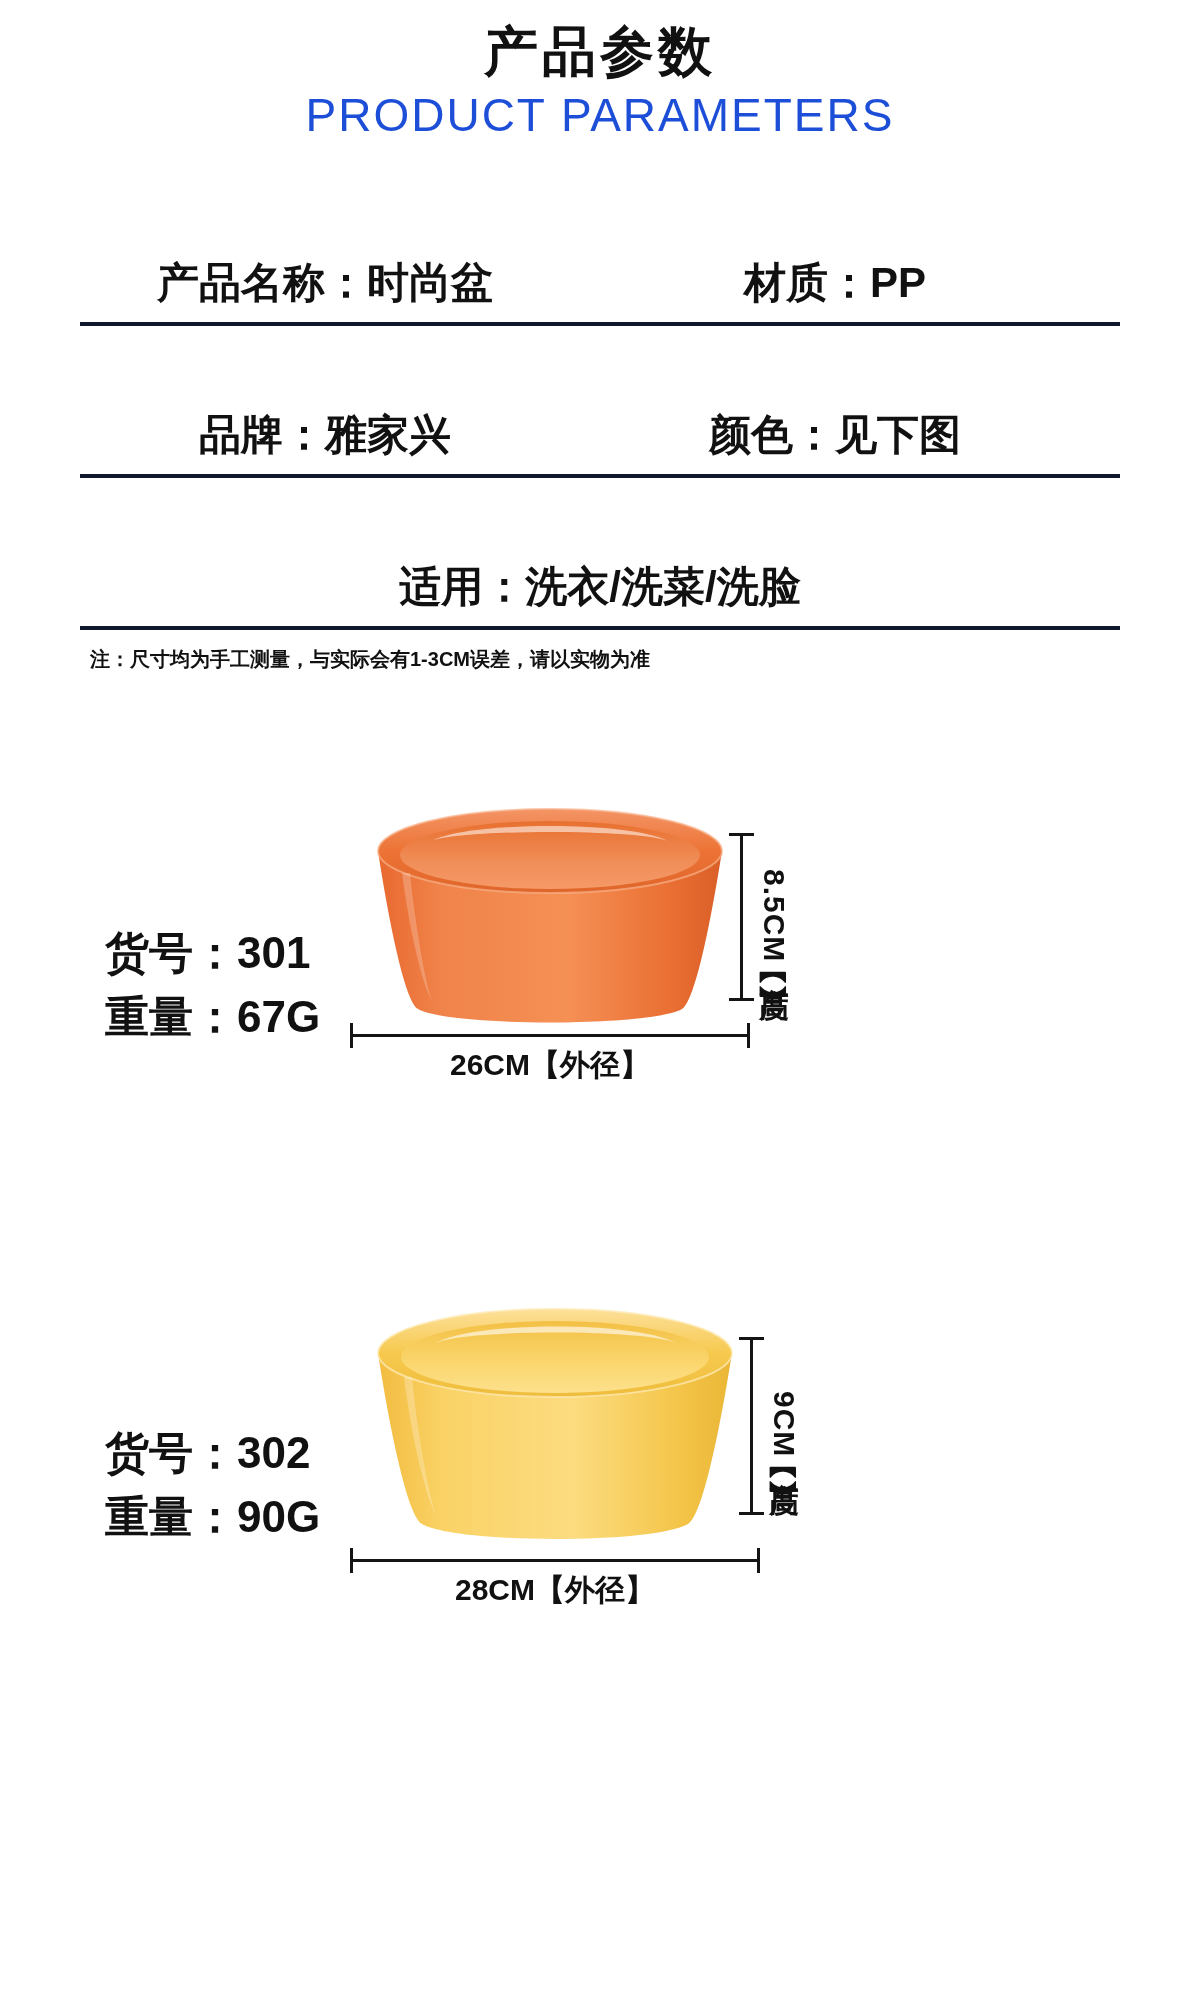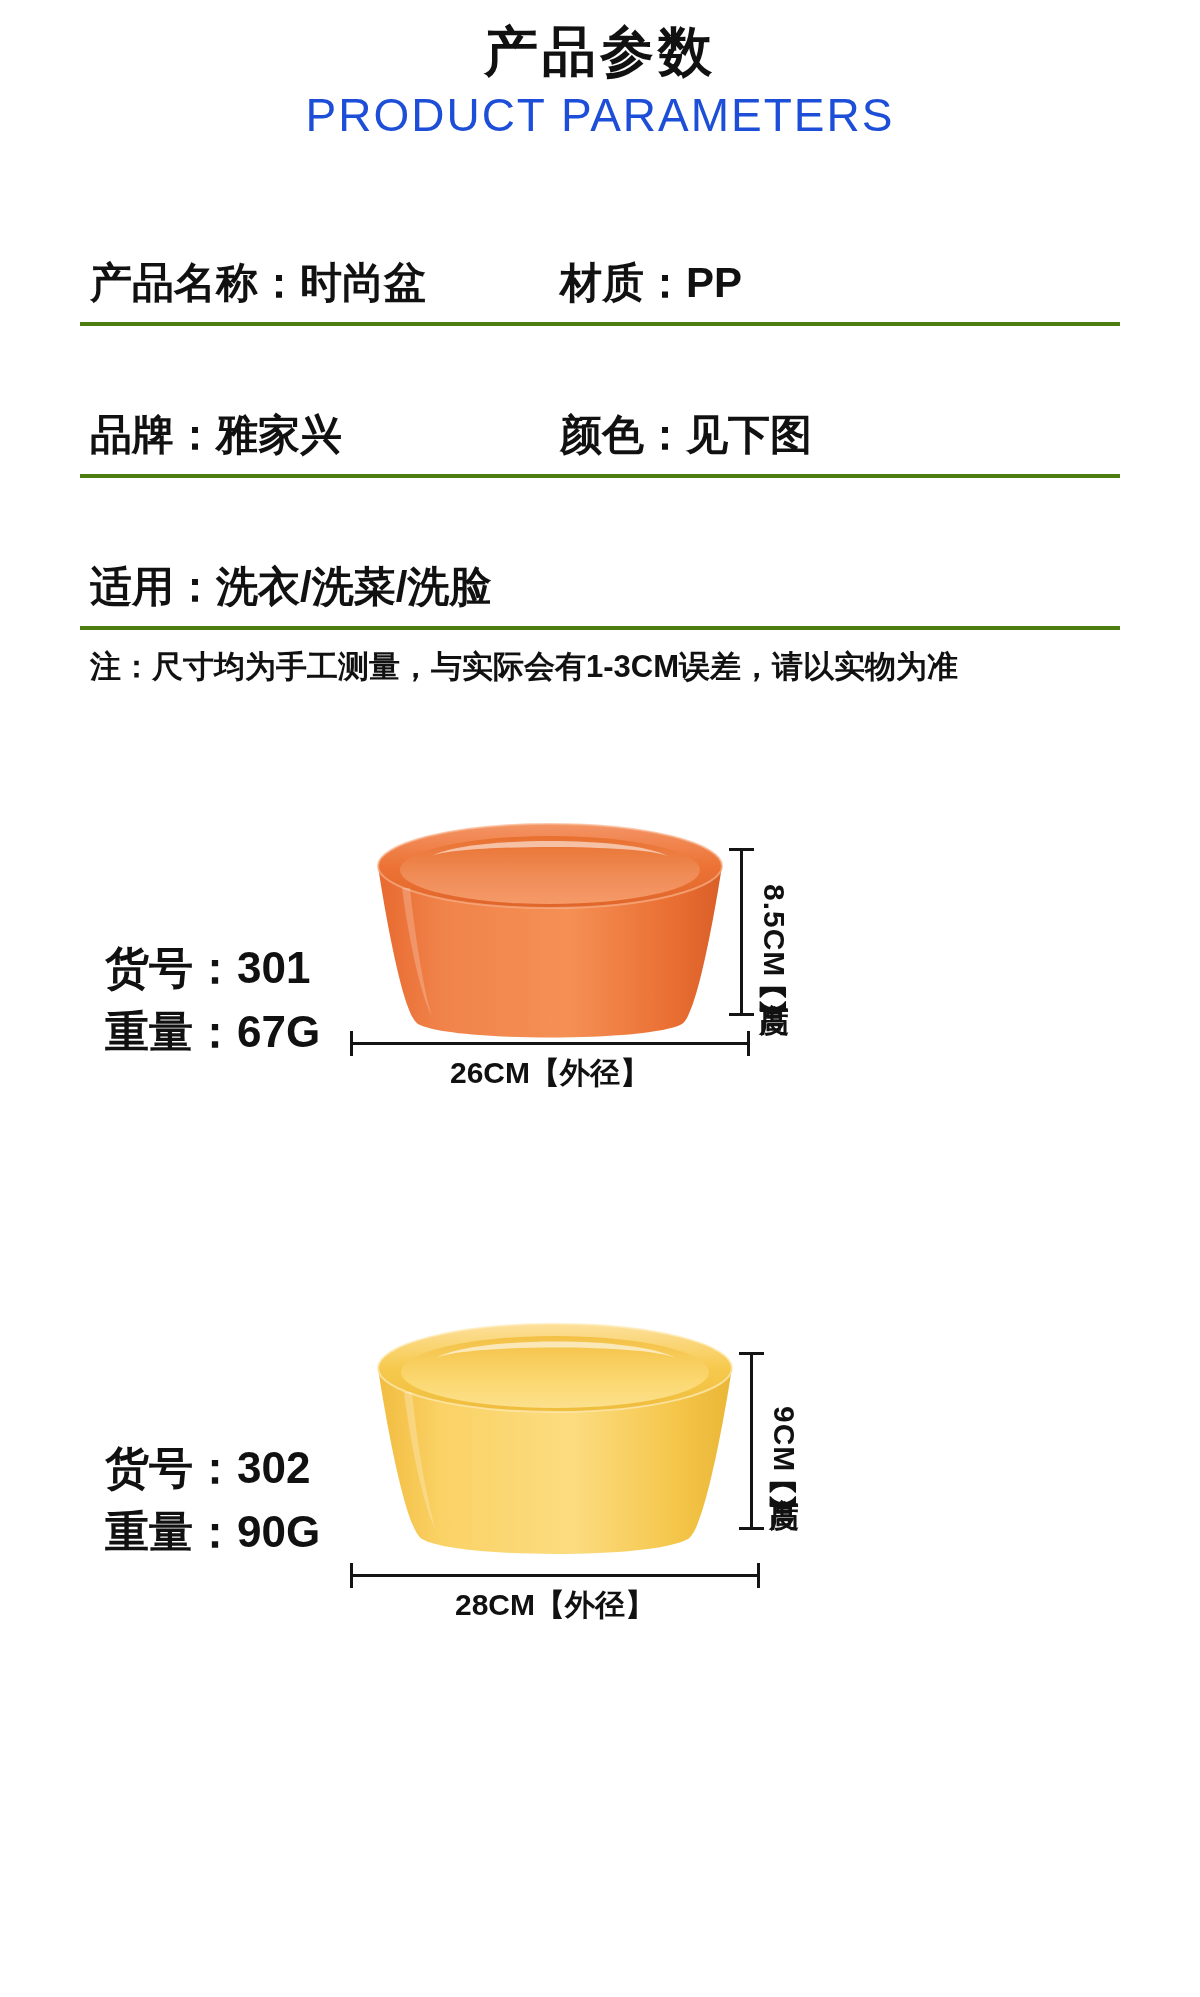--- a/index.html
+++ b/index.html
@@ -37,40 +37,41 @@
   }
 
   
   .specs {
     margin: 88px auto 0 auto;
     width: 1040px;
   }
   .spec-row {
     display: flex;
     align-items: flex-end;
-    border-bottom: 4px solid #4d7c0f;
+    border-bottom: 4px solid #0f172a;
     padding: 0 10px 14px 10px;
     min-height: 96px;
+    text-align: center;
   }
   .spec-row + .spec-row { margin-top: 56px; }
   .spec-cell {
     font-size: 42px;
     font-weight: bold;
     line-height: 1.2;
     white-space: nowrap;
     color: #111;
   }
   .spec-cell.left  { width: 470px; }
   .spec-cell.right { flex: 1; }
 
   .note {
     width: 1040px;
     margin: 16px auto 11px auto;
     padding-left: 10px;
-    font-size: 31px;
+    font-size: 20px;
     font-weight: bold;
     color: #111;
     letter-spacing: 0px;
     white-space: nowrap;
   }
 
   
   .products {
     margin-top: 130px;
     position: relative;
@@ -222,21 +223,21 @@
       
       <div class="dim-h" style="left:400px; top:30px;">
         <div class="v-line" style="height:168px;">
           <div class="cap" style="top:0;"></div>
           <div class="cap" style="top:165px;"></div>
         </div>
         <div class="label">8.5CM【高度】</div>
       </div>
 
       
-      <div class="dim-w" style="left:10px; top:224px; width:400px;">
+      <div class="dim-w" style="left:10px; top:231px; width:400px;">
         <div class="h-line">
           <div class="cap-l"></div>
           <div class="cap-r"></div>
         </div>
         <div class="label">26CM【外径】</div>
       </div>
     </div>
   </div>
 
   <div class="product" style="margin-top:100px;">

